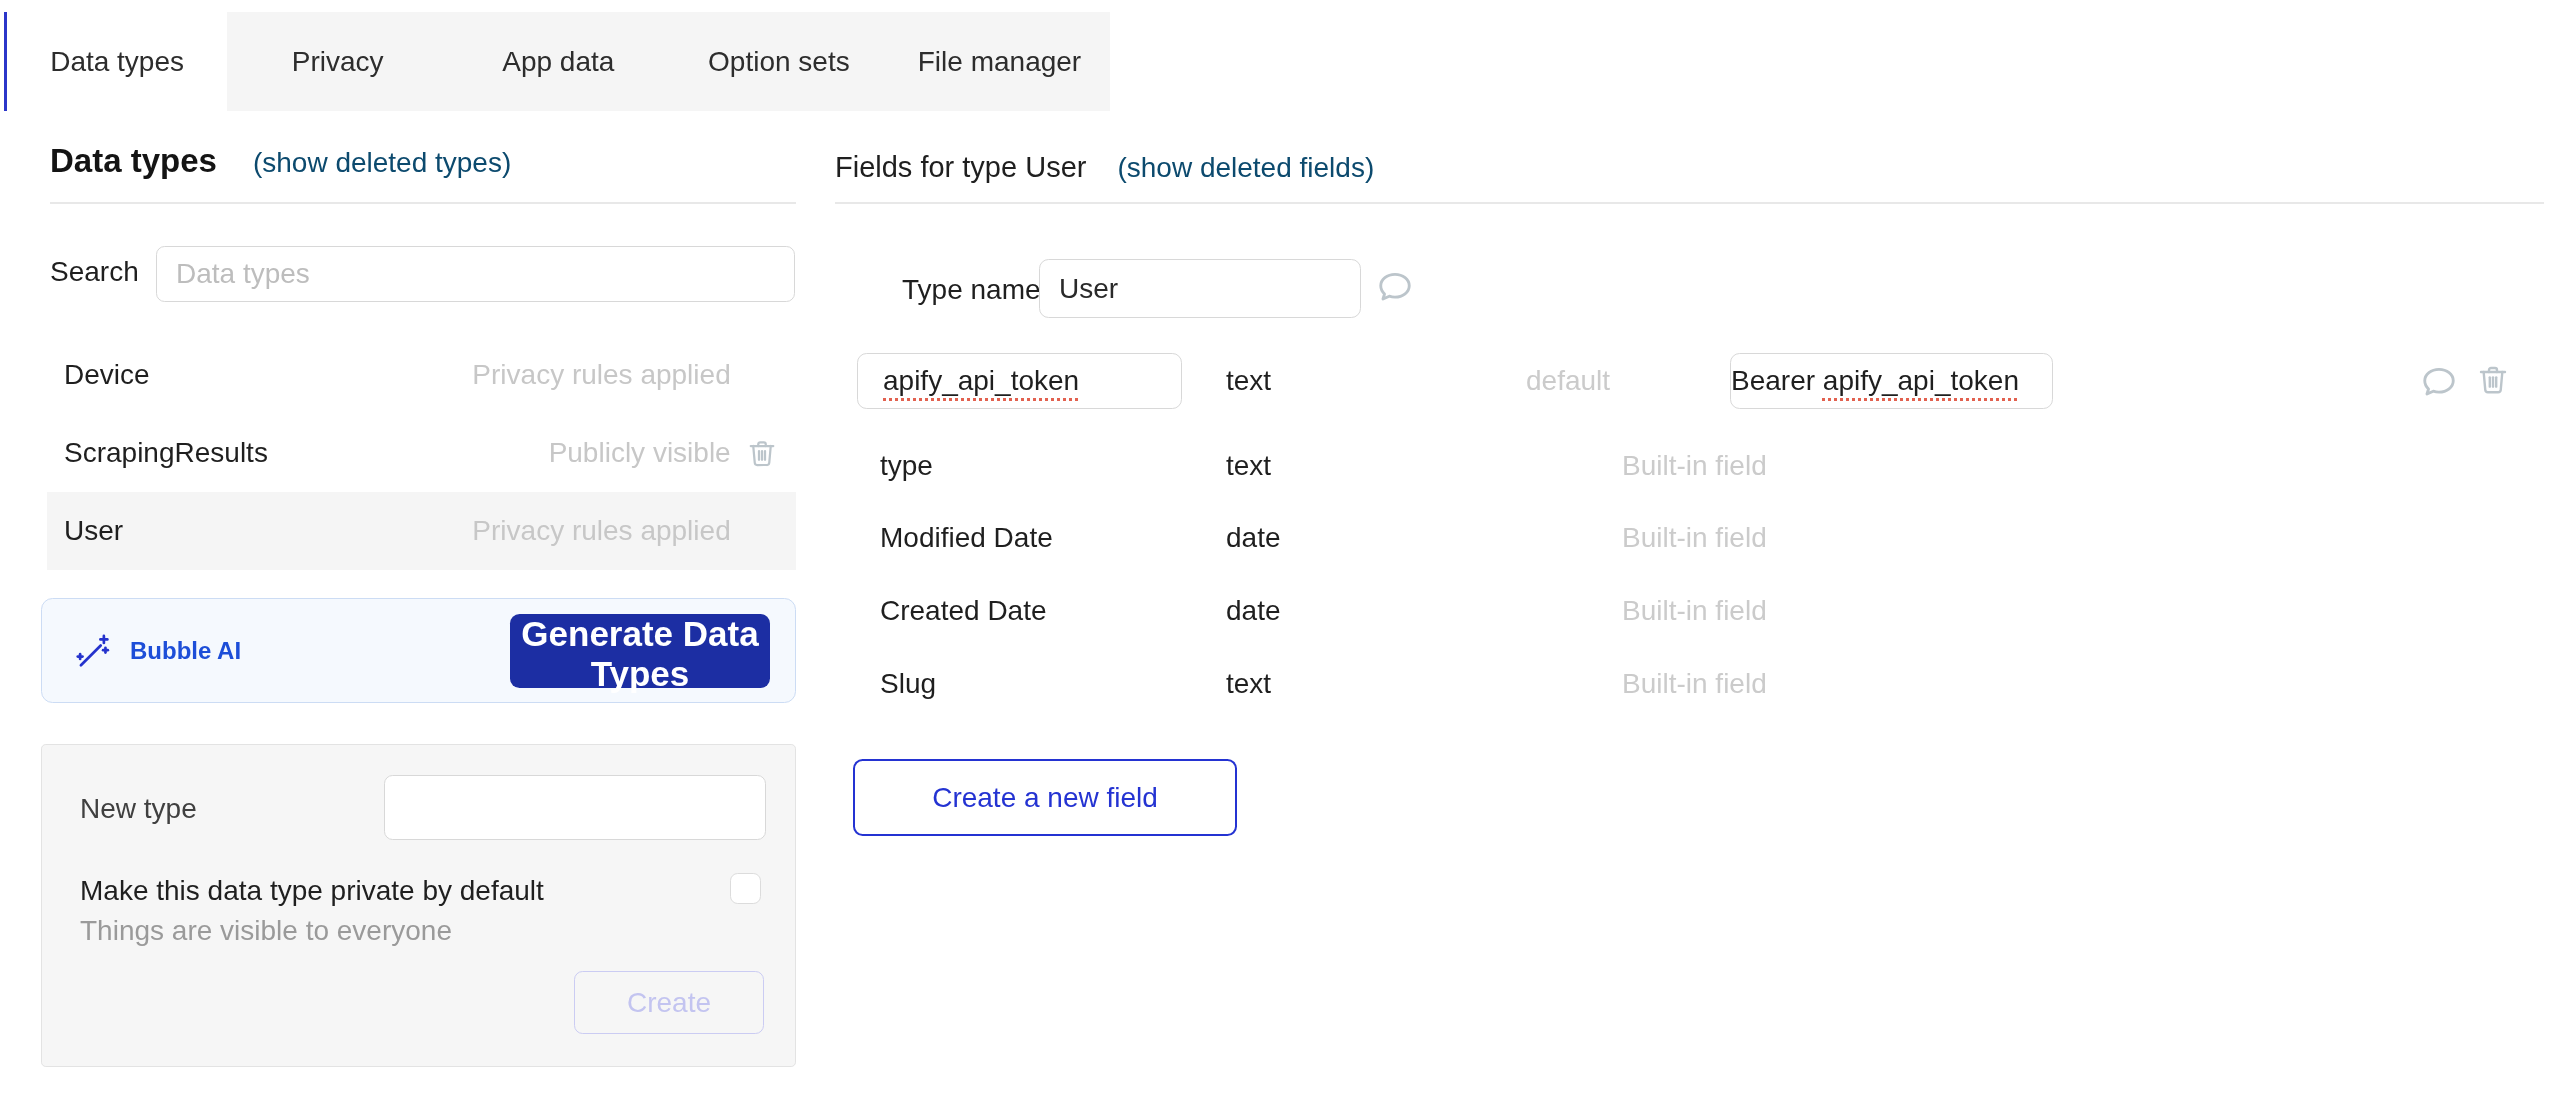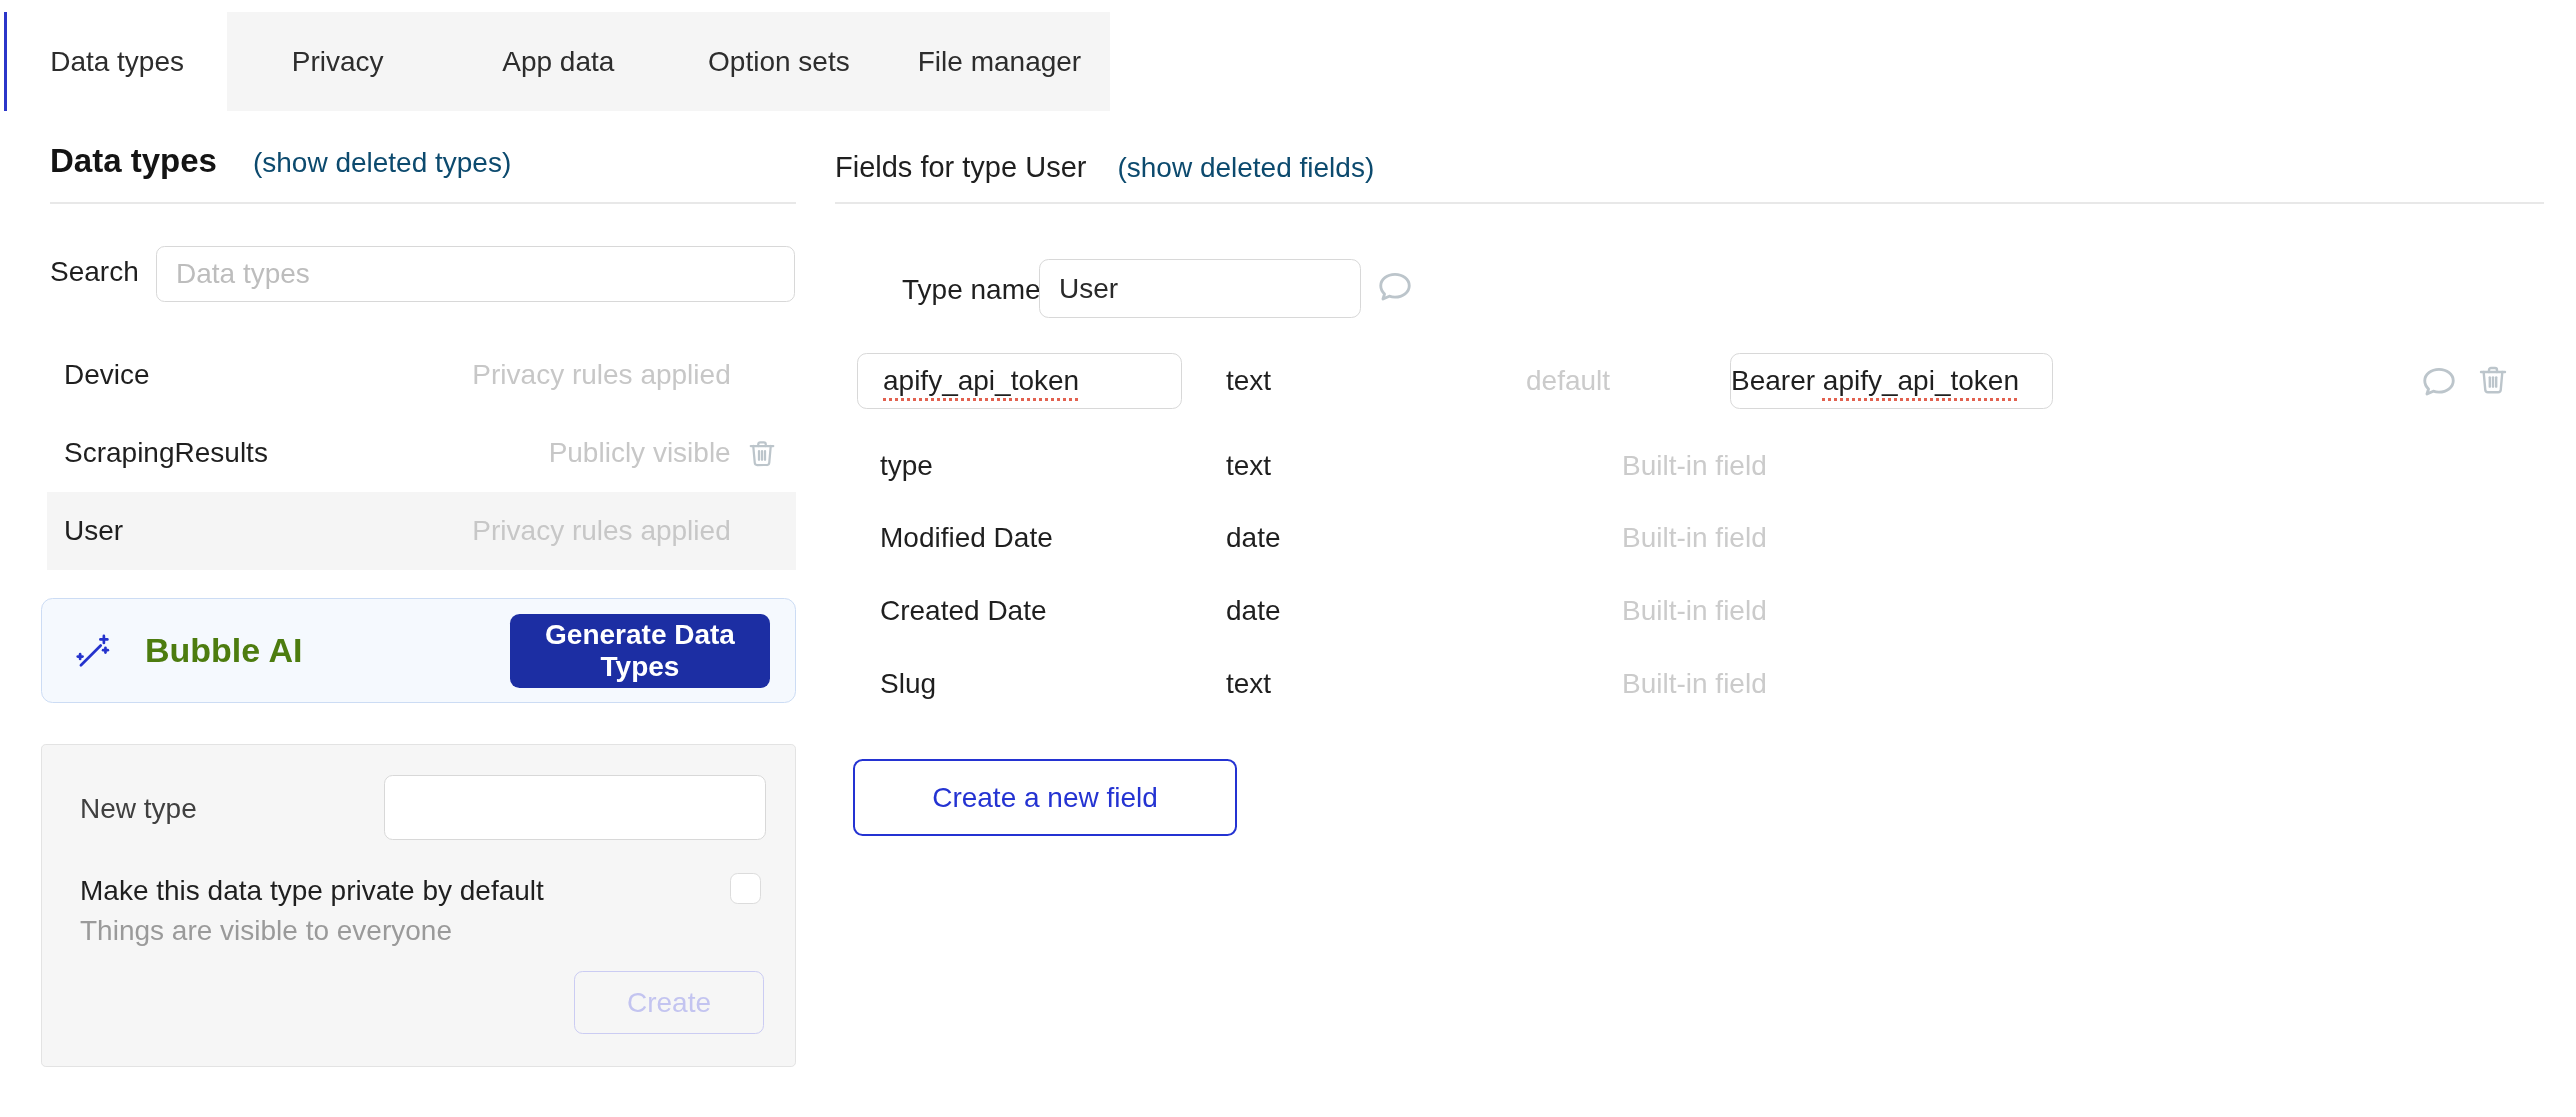--- a/index.html
+++ b/index.html
@@ -49,26 +49,26 @@
   .type-row .tstatus { color:#c7c7c7; }
   .row-trash { width:30px; height:33px; margin-left:16.3px; flex:none; }
   .row-trash.hidden { visibility:hidden; }
   .icon-stroke { stroke:#bcc5cb; fill:none; stroke-width:1.8; stroke-linecap:round; stroke-linejoin:round; }
 
   .ai-box {
     left:41px; top:598px; width:755px; height:105px;
     background:#f5f9fe; border:1.9px solid #ccdcf4; border-radius:11.5px;
     display:flex; align-items:center; padding:0 25px 0 31px;
   }
-  .ai-label { font-size:34px; font-weight:600; color:#4d7c0f; margin-left:34px; }
+  .ai-label { font-size:24px; font-weight:600; color:#1d4ed8; margin-left:19px; }
   .ai-spacer { flex:1; }
   .ai-btn {
     width:260px; height:74px; background:#1c2ea3; color:#ffffff;
     border:none; border-radius:9.6px; font-family:inherit;
-    font-size:28px; font-weight:600; cursor:pointer;
+    font-size:35px; font-weight:600; cursor:pointer;
   }
 
   .newtype-box {
     left:41px; top:744px; width:755px; height:323px;
     background:#f6f6f6; border:1.9px solid #e3e3e3; border-radius:4.8px;
   }
   .nt-label { left:38px; top:48px; font-size:28px; color:#404040; }
   #newtype-input { left:342px; top:30px; width:382px; height:65px; }
   .nt-private-label { left:38px; top:130px; font-size:28px; color:#1f1f1f; }
   .nt-checkbox {

